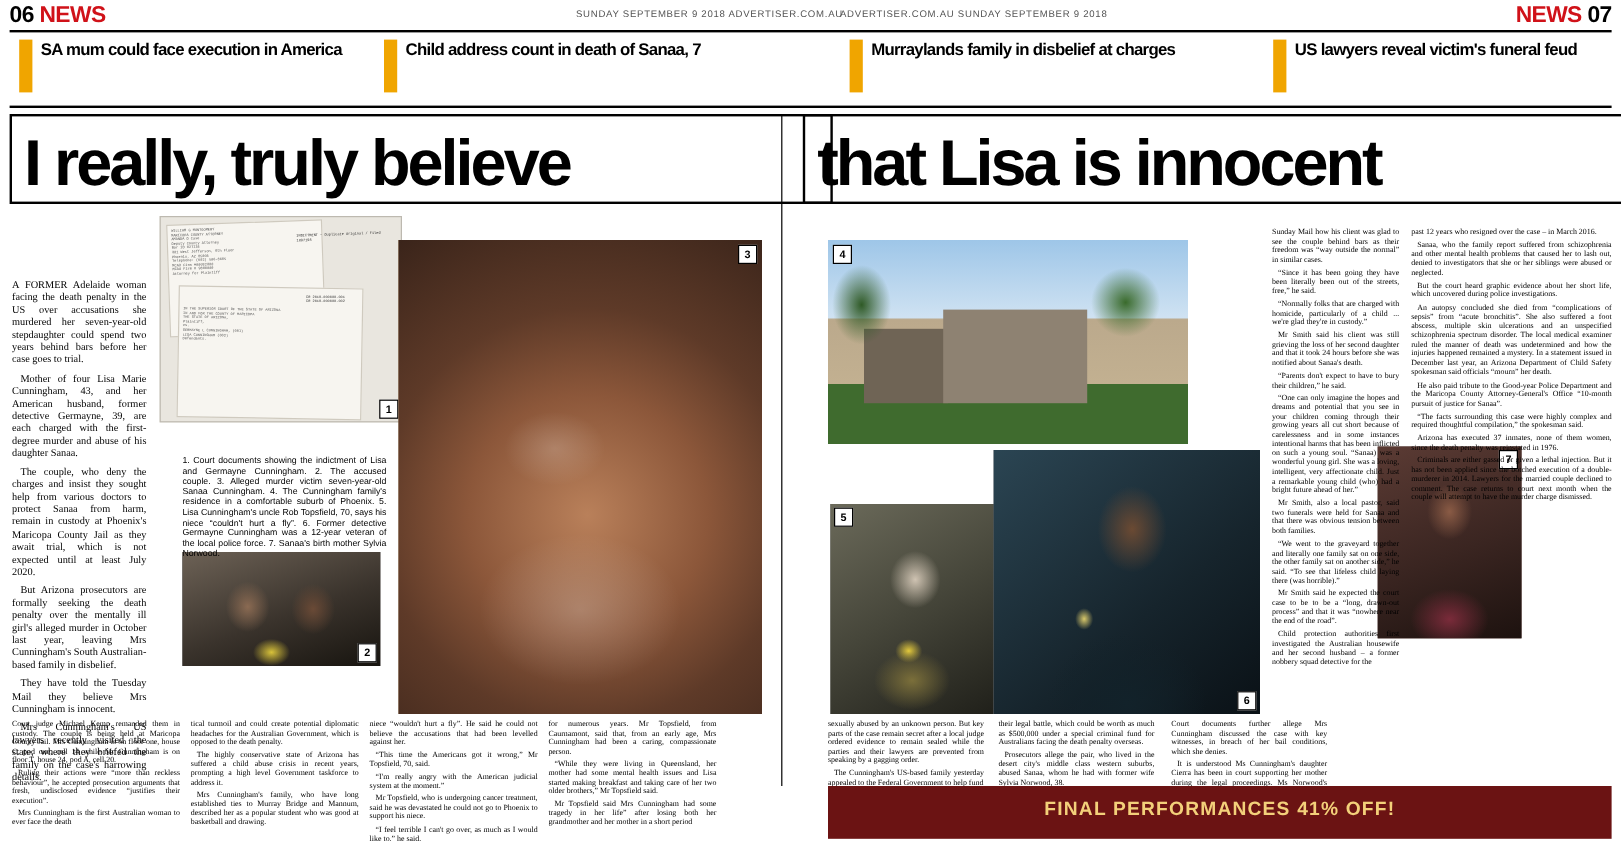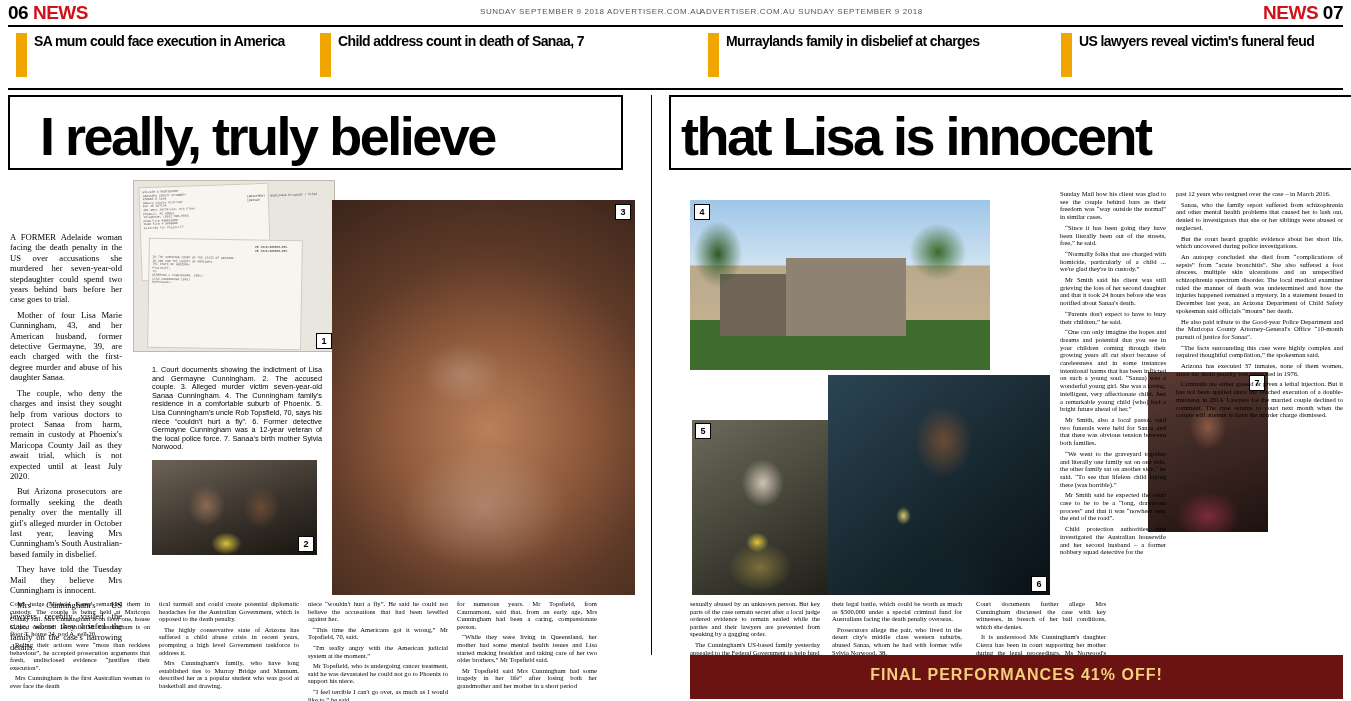--- a/index.html
+++ b/index.html
@@ -32,39 +32,39 @@
   .kick .txt{position:absolute;left:18px;top:-2px;font-family:Liberation Sans, sans-serif;font-weight:bold;font-size:14px;line-height:25px;letter-spacing:-0.6px;}
   .k1{left:8px;width:290px;}
   .k2{left:312px;width:280px;}
   .k3{left:700px;width:290px;}
   .k4{left:1005px;width:290px;margin-left:48px;}
 
   .rule-kick{position:absolute;left:8px;right:8px;top:88px;height:2px;background:#000;}
 
   
   .hl{position:absolute;top:95px;height:75px;border:2px solid #000;box-sizing:border-box;}
-  .hl-left{left:8px;width:615px;padding-left:20px;}
+  .hl-left{left:8px;width:686px;}
   .hl-right{left:669px;width:808px;}
   .hl span{font-family:"Liberation Sans",sans-serif;font-weight:bold;letter-spacing:-2.5px;font-size:54px;display:block;}
   .hl-left span{padding:8px 0 0 10px;}
   .hl-right span{padding:8px 0 0 10px;}
 
   
   .byline{position:absolute;left:10px;top:185px;width:110px;font-family:"Liberation Sans",sans-serif;font-weight:bold;font-size:8.5px;line-height:11px;letter-spacing:0.2px;}
   .lead{position:absolute;left:10px;top:232px;width:112px;font-size:8.6px;line-height:10.4px;text-align:justify;}
   .lead p{margin:0 0 5px 0;text-indent:7px;}
   .lead p.first{text-indent:0;}
 
   
   .docs{position:absolute;left:133px;top:180px;width:200px;height:170px;background:#e9e6df;border:1px solid #bdb9b0;overflow:hidden;}
   .docpaper{position:absolute;background:#f7f5f0;border:1px solid #cfcabf;}
   .doctext{font-family:"Liberation Mono",monospace;font-size:3px;line-height:3.6px;color:#555;padding:3px;}
   .badge{position:absolute;width:14px;height:14px;background:#fff;border:1px solid #000;font-family:"Liberation Sans",sans-serif;font-weight:bold;font-size:9px;text-align:center;line-height:14px;}
 
-  .caption{position:absolute;left:152px;top:366px;width:170px;font-family:"Liberation Sans",sans-serif;font-size:7.3px;line-height:8.6px;text-align:justify;}
+  .caption{position:absolute;left:152px;top:380px;width:170px;font-family:"Liberation Sans",sans-serif;font-size:7.3px;line-height:8.6px;text-align:justify;}
 
   .kidphoto{position:absolute;left:332px;top:200px;width:303px;height:395px;overflow:hidden;background:#7a5a3a;}
   .couplephoto{position:absolute;left:152px;top:460px;width:165px;height:95px;overflow:hidden;background:#2e2a27;}
 
   
   .colwrap-left{position:absolute;left:10px;top:600px;width:625px;height:96px;}
   .col{position:absolute;top:0;width:140px;font-size:6.6px;line-height:7.6px;text-align:justify;}
   .col p{margin:0 0 3px 0;text-indent:5px;}
   .col p.first{text-indent:0;}
   .cA{left:0;}

